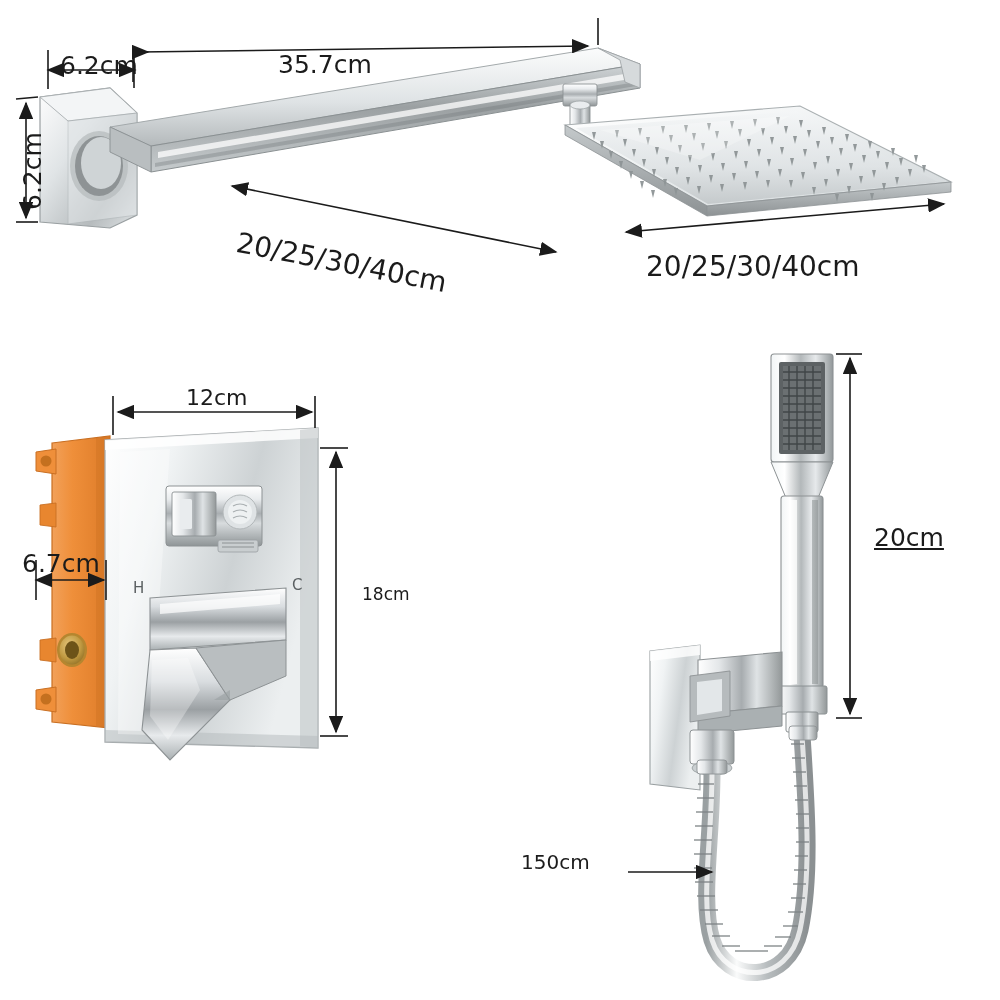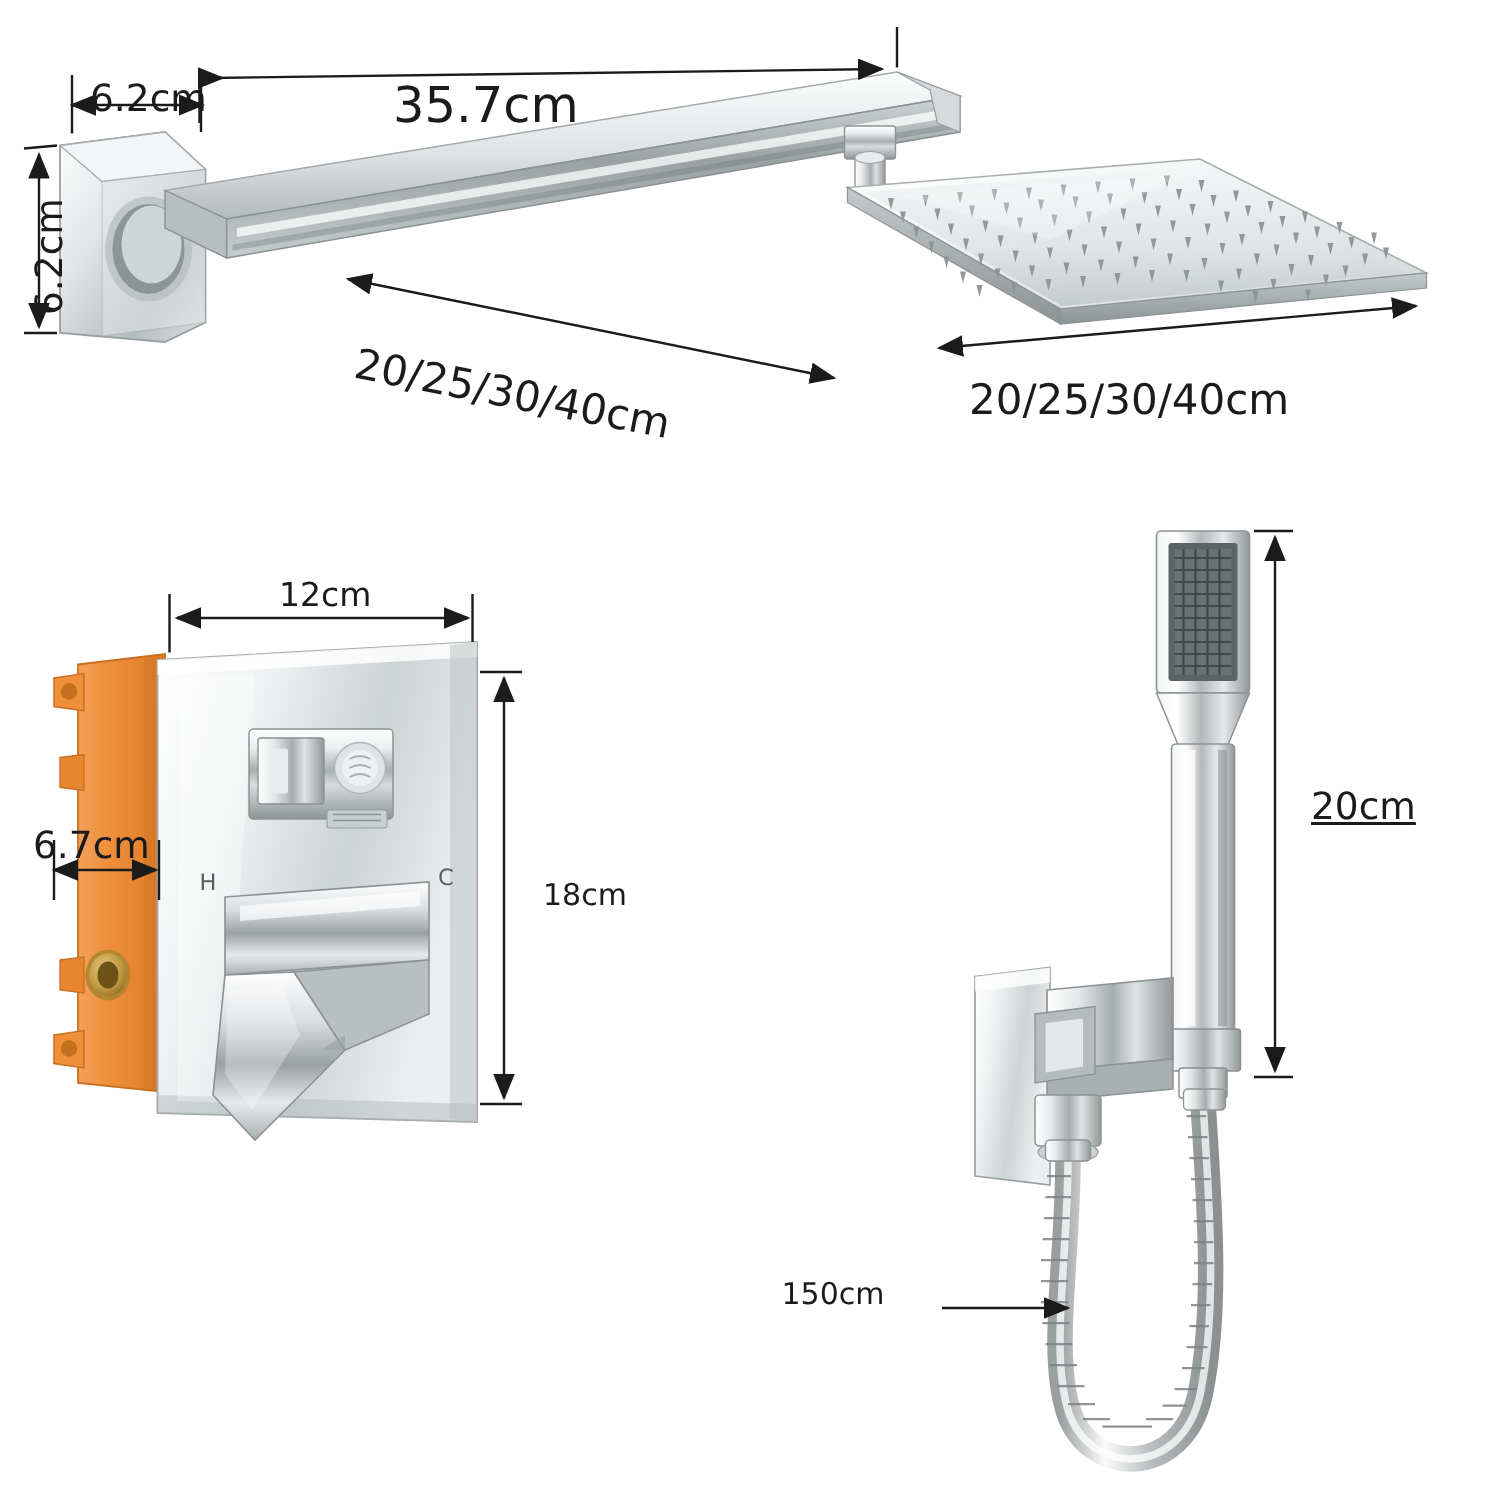--- a/index.html
+++ b/index.html
@@ -453,31 +453,31 @@
       <line x1="836" y1="354" x2="862" y2="354"></line>
       <line x1="836" y1="718" x2="862" y2="718"></line>
       <line x1="850" y1="358" x2="850" y2="714" marker-start="url(#arrowStart)" marker-end="url(#arrowEnd)"></line>
 
       <line x1="628" y1="872" x2="712" y2="872" marker-end="url(#arrowEnd)"></line>
     </g>
   </svg>
 
   <div class="dim-label" style="left:60px; top:51px; font-size:25px;">6.2cm</div>
 
-  <div class="dim-label" style="left:262px; top:50px; font-size:33px;">35.7cm</div>
+  <div class="dim-label" style="left:278px; top:50px; font-size:25px;">35.7cm</div>
 
   <div class="dim-label rot-90" style="left:18px; top:210px; font-size:25px;">6.2cm</div>
 
   <div class="dim-label" style="left:240px; top:226px; font-size:28px; transform:rotate(11deg); transform-origin:left top;">20/25/30/40cm</div>
 
   <div class="dim-label" style="left:646px; top:250px; font-size:28px;">20/25/30/40cm</div>
 
   <div class="dim-label" style="left:186px; top:385px; font-size:22px;">12cm</div>
 
   <div class="dim-label" style="left:22px; top:549px; font-size:25px;">6.7cm</div>
 
-  <div class="dim-label" style="left:362px; top:584px; font-size:20px;">18cm</div>
+  <div class="dim-label" style="left:362px; top:584px; font-size:17px;">18cm</div>
 
   <div class="dim-label" style="left:874px; top:523px; font-size:25px;text-decoration:underline;">20cm</div>
 
   <div class="dim-label" style="left:521px; top:850px; font-size:20px;">150cm</div>
 
 </div>
 
 </body></html>

